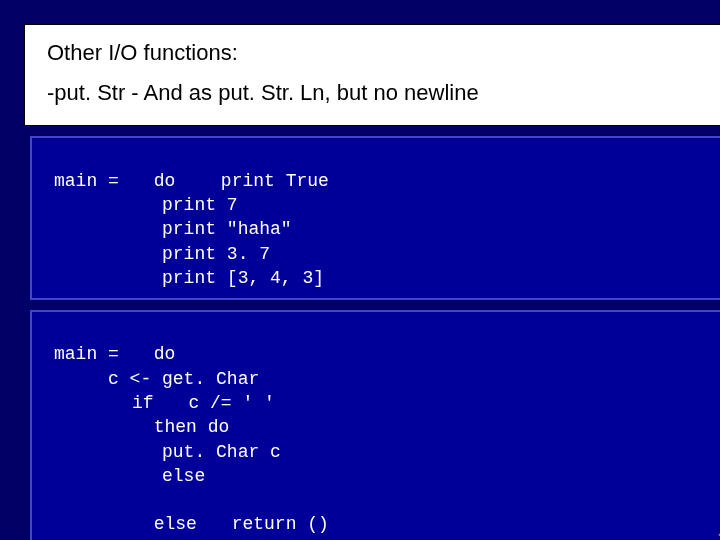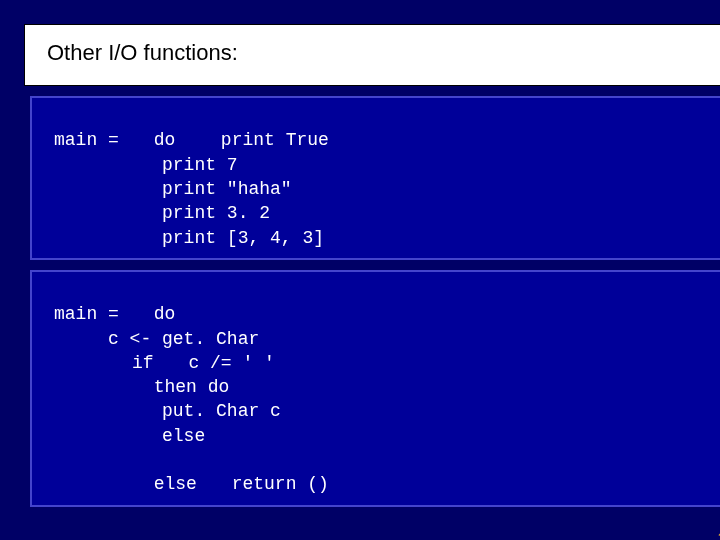--- a/index.html
+++ b/index.html
@@ -40,27 +40,28 @@
     color: #cc9933;
     font-size: 15px;
     font-family: Tahoma, Arial, sans-serif;
   }
 </style>
 </head>
 <body>
 
 <div class="heading-box">
   <div>Other I/O functions:</div>
+  <div>-put. Str - And as put. Str. Ln, but no newline</div>
 </div>
 
 <div class="code-box">
 <span>main = </span><span class="kw">do</span><span>  print True</span>
 <span>          print 7</span>
 <span>          print "haha"</span>
-<span>          print 3. 2</span>
+<span>          print 3. 7</span>
 <span>          print [3, 4, 3]</span></div>
 
 <div class="code-box">
 <span>main = </span><span class="kw">do</span>
 <span>     c &lt;- get. Char</span>
 <span>     </span><span class="kw">if</span><span> c /= ' '</span>
 <span>       </span><span class="kw">then do</span>
 <span>          put. Char c</span>
 <span>          else</span>
 <span> </span>

